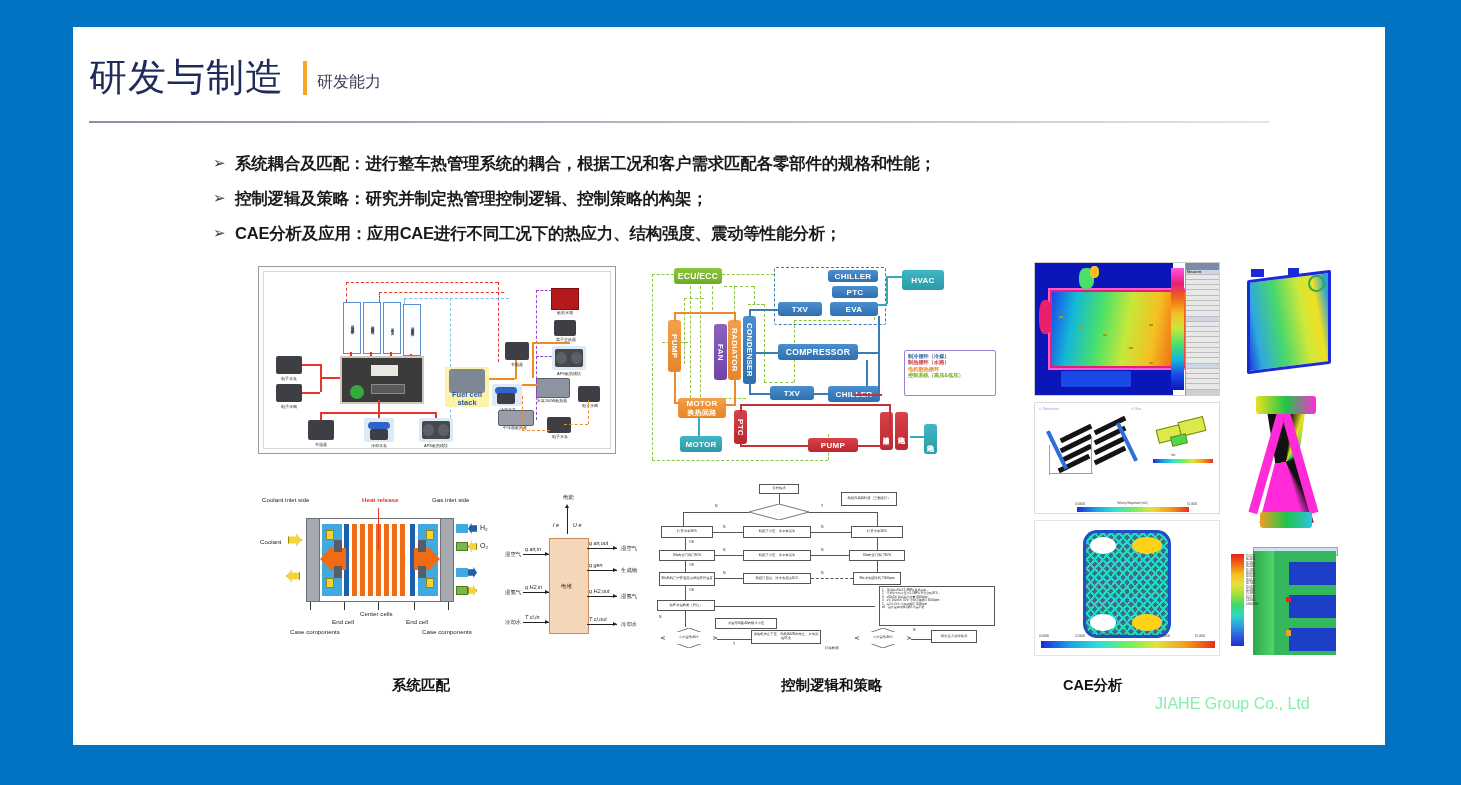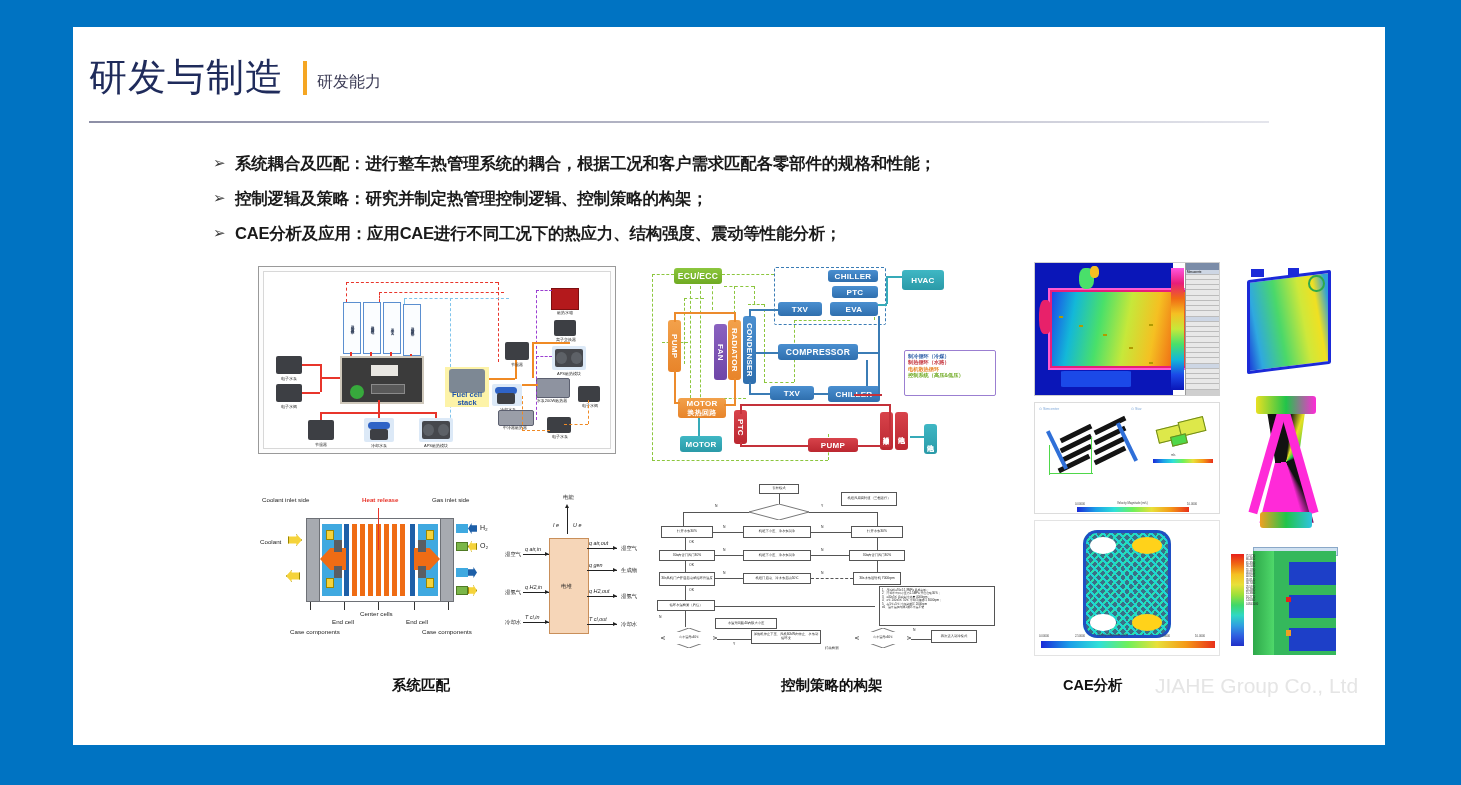--- a/index.html
+++ b/index.html
@@ -191,21 +191,21 @@
   .contour-txt { position:absolute; font-size:2.6px; color:#222; line-height:3.4px; }
   .pcb-wrap { position:absolute; inset:0; background:#fff; }
   .pcb-stack { position:absolute; background:#141414; }
   .pcb-edge  { position:absolute; background:#2f6fd8; }
   .pcb-green { position:absolute; background:#4fd84a; }
   .pcb-blk   { position:absolute; background:#dde84a; border:1px solid #6f8a1a; }
   .wm-label  { position:absolute; font-size:3.6px; color:#7fa8d8; }
 
   
   .caption { position:absolute; font-size:14.5px; font-weight:bold; color:#111; white-space:nowrap; }
-  .watermark { position:absolute; font-size:21px; color:#e5e5e5; white-space:nowrap; }
+  .watermark { position:absolute; font-size:16px; color:#86efac; white-space:nowrap;margin-top:21px; }
 </style>
 </head>
 <body>
 
 <div class="slide-frame"></div>
 
 <div class="header">
   <div class="title-main">研发与制造</div>
   <div class="title-bar"></div>
   <div class="title-sub">研发能力</div>
@@ -721,17 +721,17 @@
     <div style="position:absolute;left:40%;top:44%;width:6%;height:5%;background:#e8201a;"></div>
     <div style="position:absolute;left:40%;top:76%;width:6%;height:5%;background:#f0a022;"></div>
   </div>
   <div class="contour-leg"></div>
   <div class="contour-txt" style="left:16%;top:11%;">
     71.5730<br>66.4650<br>61.3560<br>56.2480<br>51.1390<br>46.0310<br>40.9220<br>35.8140<br>30.7050<br>25.5970<br>20.4880<br>15.3800<br>10.2710<br>5.16300<br>0.0541000
   </div>
 </div>
 
 <div class="caption" style="left:392px;top:676px;">系统匹配</div>
-<div class="caption" style="left:781px;top:676px;">控制策略的构架</div>
+<div class="caption" style="left:781px;top:676px;">控制逻辑和策略</div>
 <div class="caption" style="left:1063px;top:676px;">CAE分析</div>
 <div class="watermark" style="left:1155px;top:674px;">JIAHE Group Co., Ltd</div>
 
 </div>
 
 </body></html>

